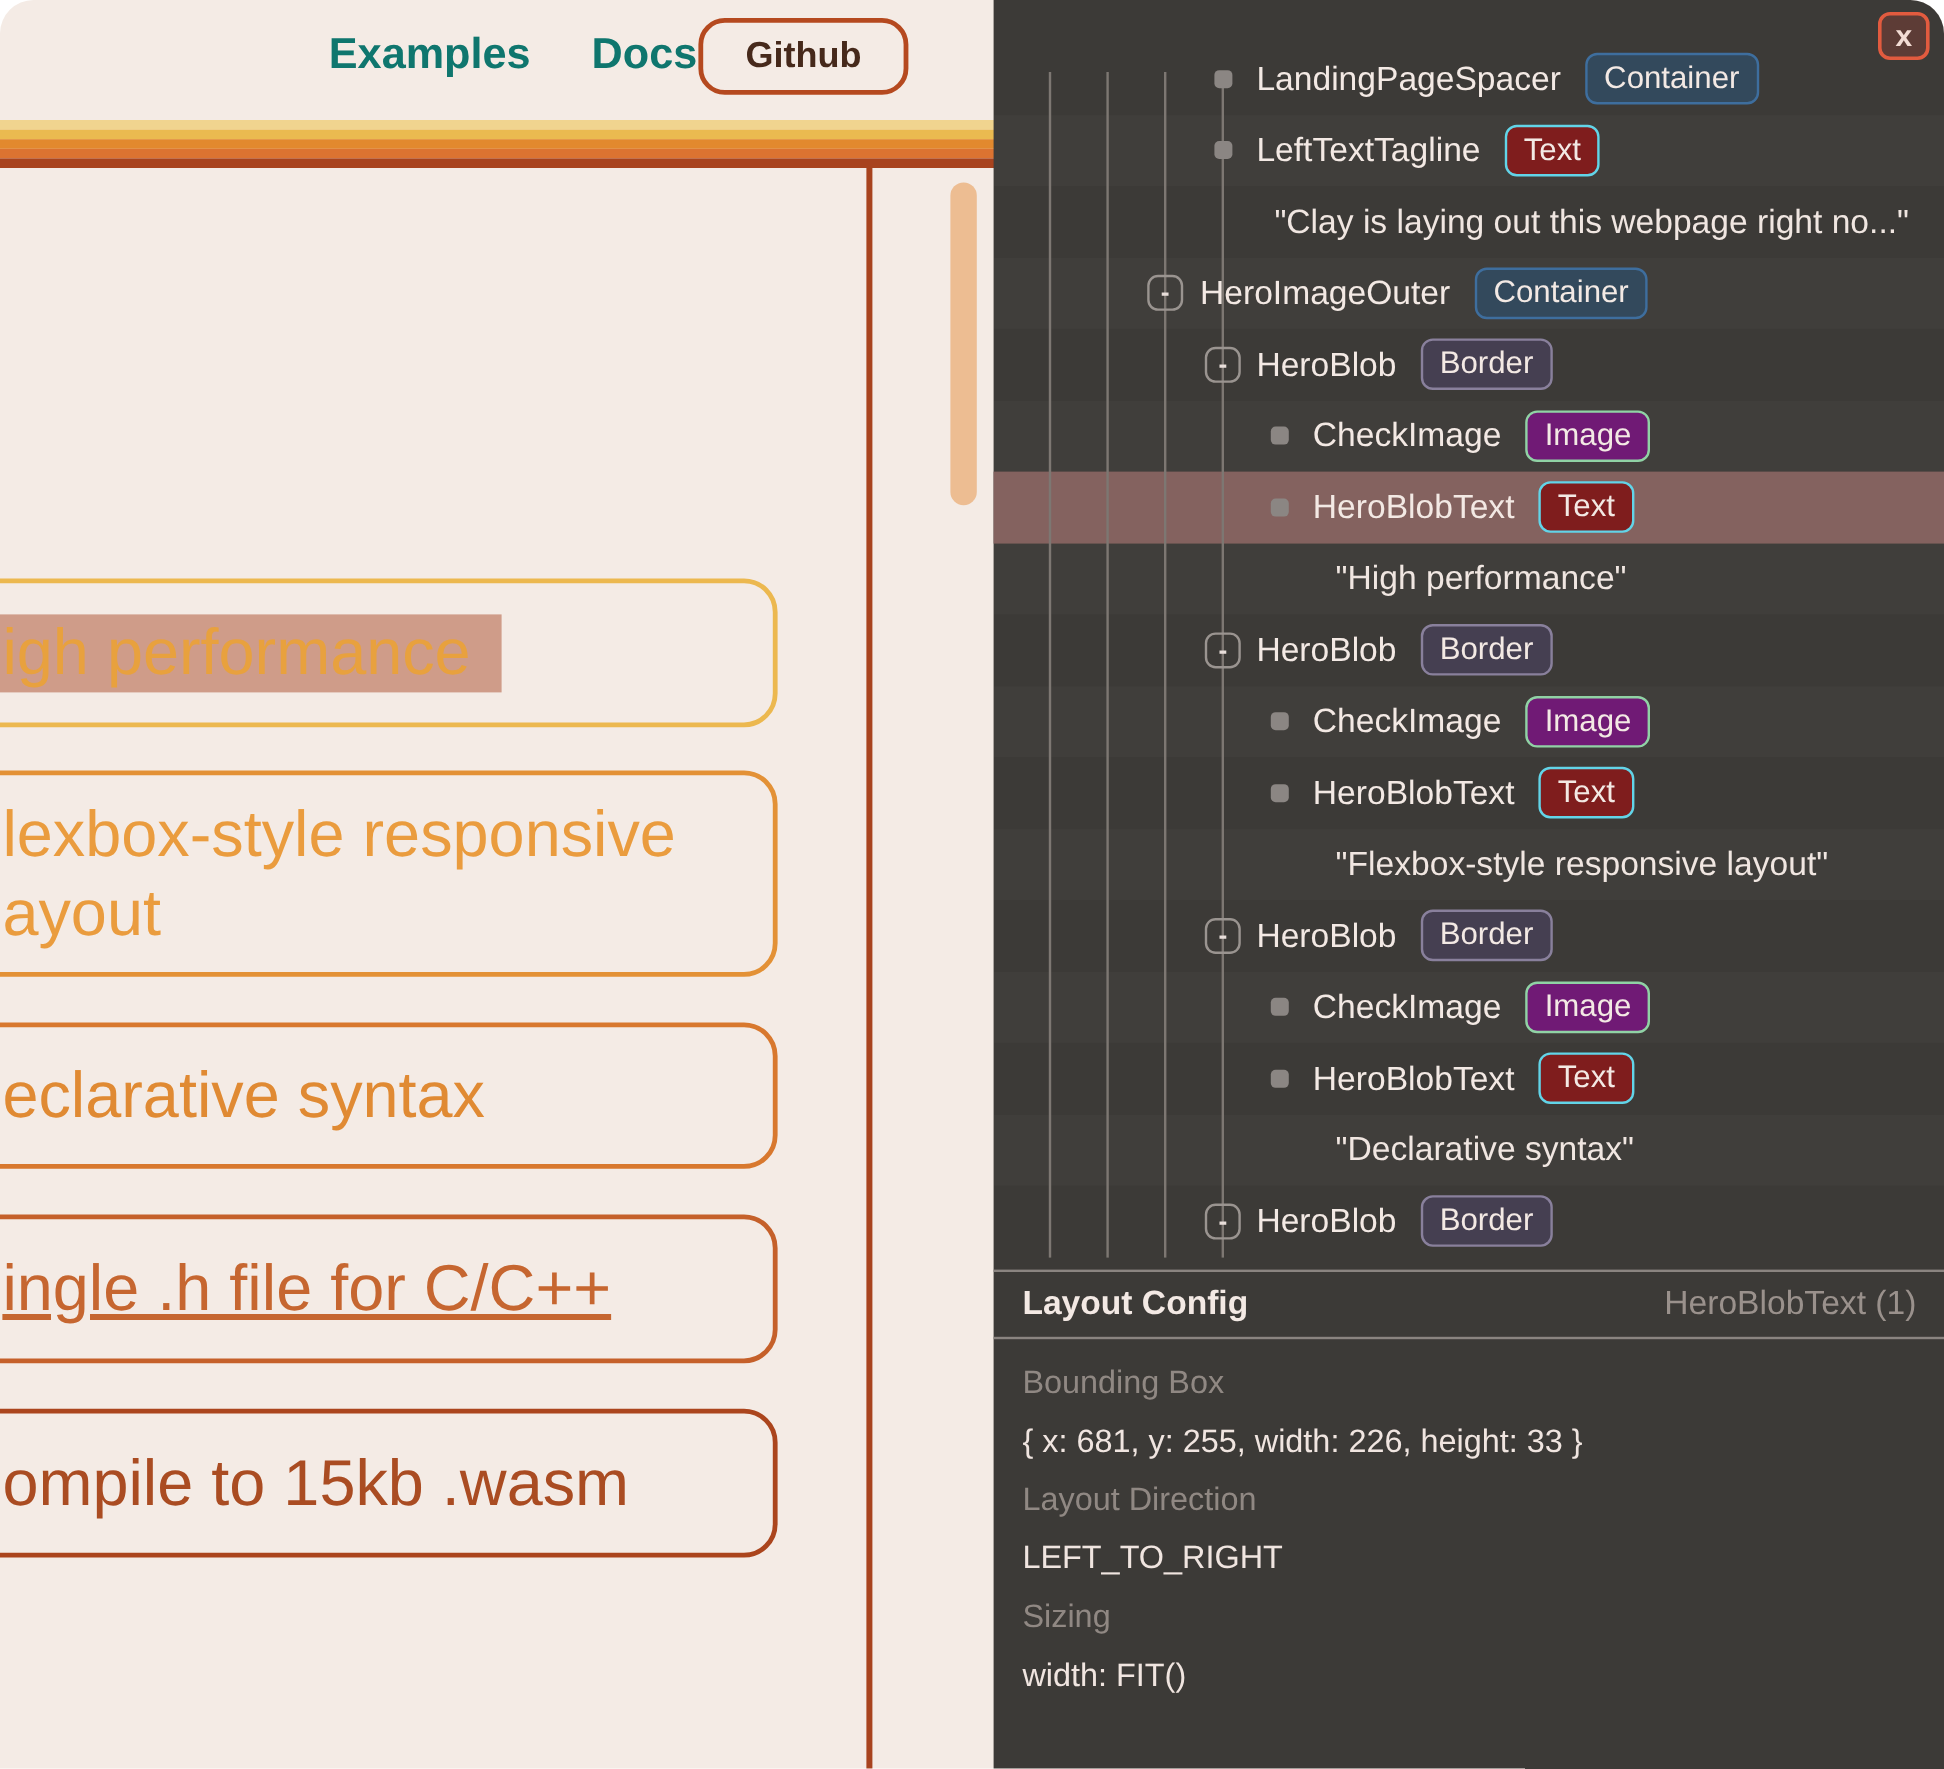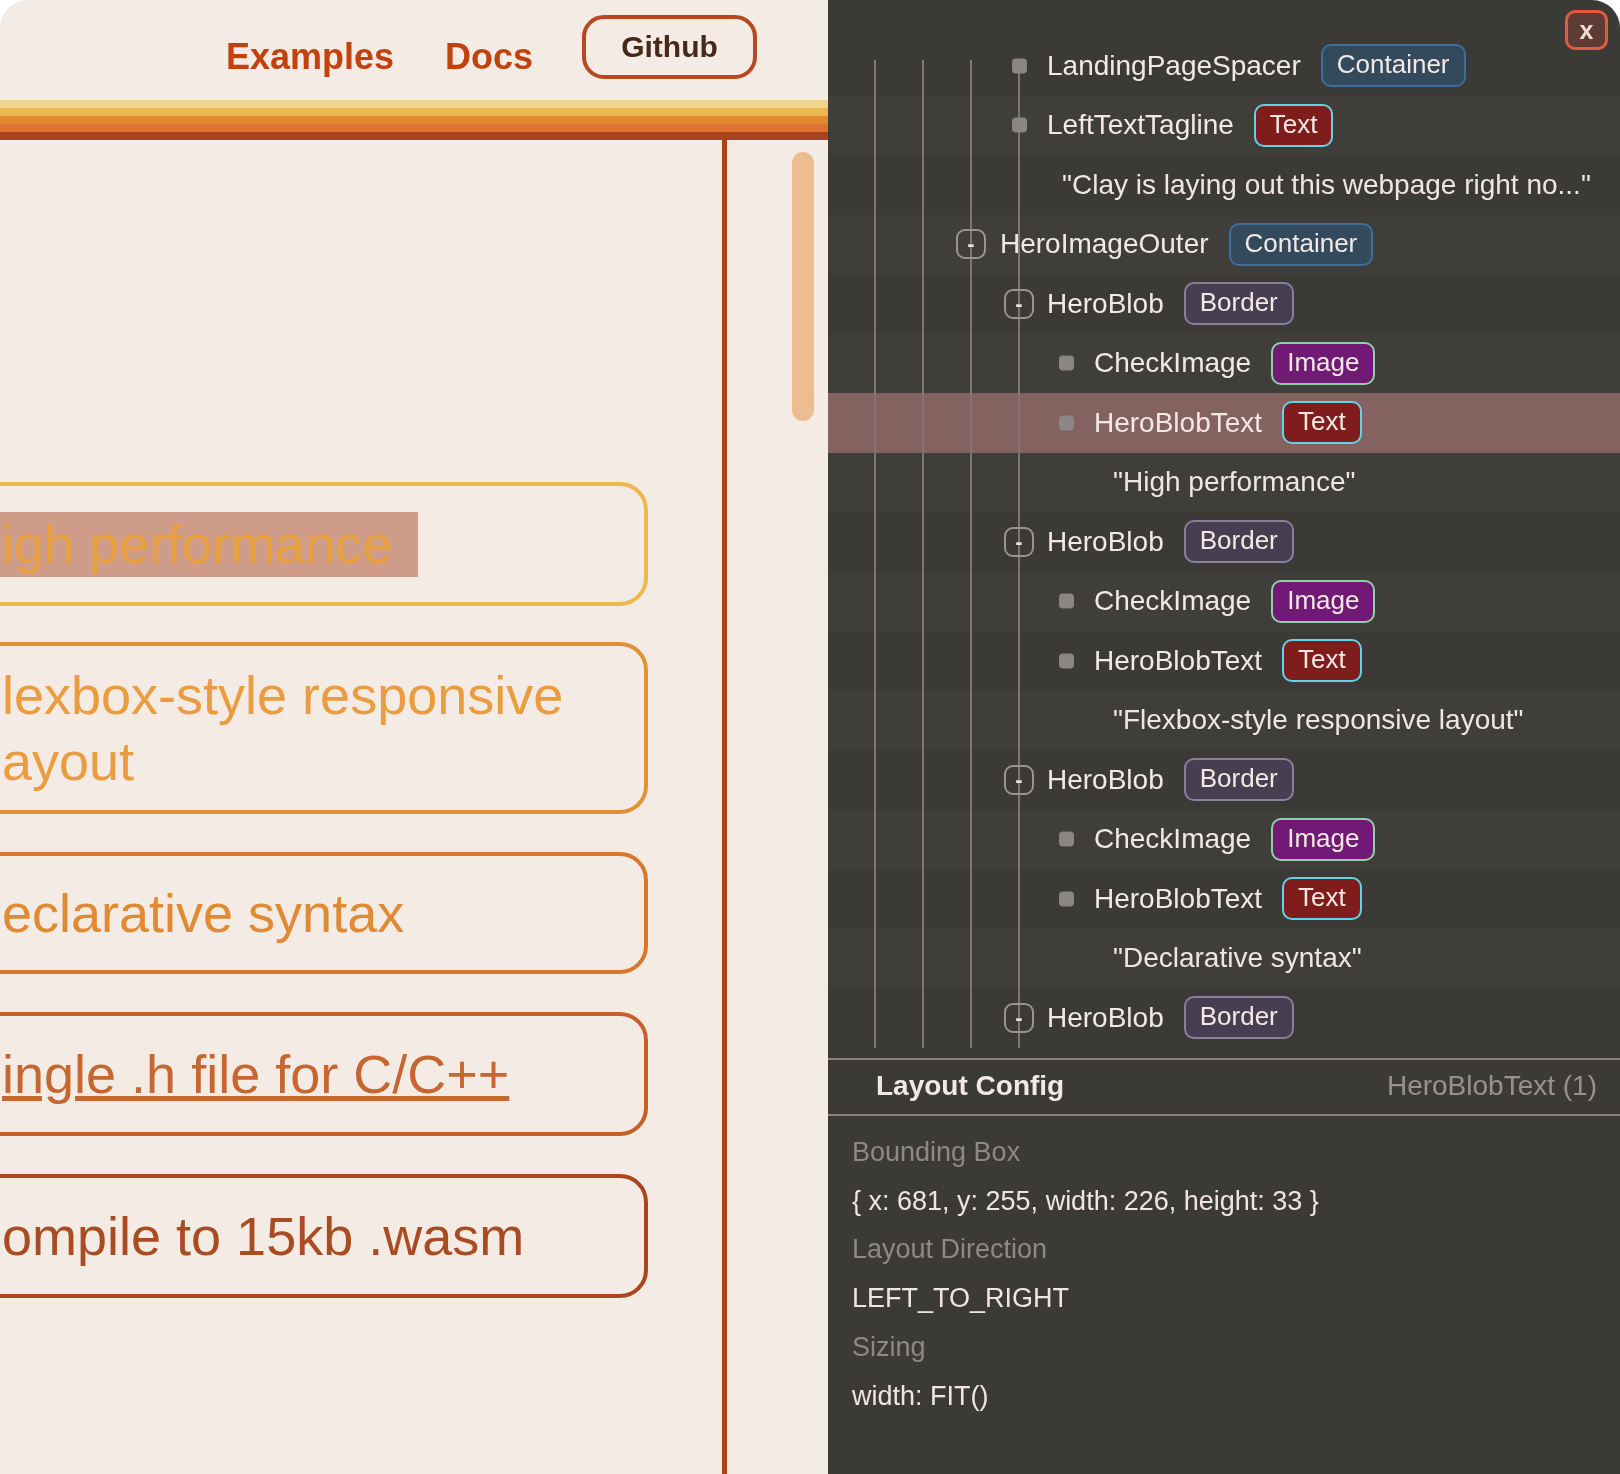--- a/index.html
+++ b/index.html
@@ -6,21 +6,21 @@
   html,body { background:#ffffff; }
   body { font-family:"Liberation Sans","DejaVu Sans",sans-serif; }
   .app {
     position:relative; width:1620px; height:1474px;
     background:#f4ebe5; overflow:hidden;
     border-radius:28px 28px 0 0;
   }
 
   
   .page { position:absolute; inset:0; }
-  .nav-item { position:absolute; top:36px; font-size:36px; font-weight:600; color:#c2410c; cursor:pointer; }
+  .nav-item { position:absolute; top:24px; font-size:36px; font-weight:600; color:#0f766e; cursor:pointer;margin-left:48px; }
   .github-btn {
     position:absolute; left:582px; top:15px; width:175px; height:64px;
     border:4px solid #b5491f; border-radius:22px;
     display:flex; align-items:center; justify-content:center;
     font-size:30px; font-weight:600; color:#46291b; cursor:pointer; background:transparent;
   }
   .stripe { position:absolute; left:0; top:100px; width:100%; height:40px; }
   .stripe div { height:8px; }
   .divider { position:absolute; left:722px; top:140px; width:5px; height:1334px; background:#a8431e; }
   .page-scrollbar { position:absolute; left:792px; top:152px; width:22px; height:269px; border-radius:11px; background:#edbd92; }
@@ -68,21 +68,21 @@
     font-size:26px; font-weight:500; color:#f3e9e4;
     padding:3px 14px 5px; border-radius:10px; border:2px solid;
   }
   .badge.container { background:#33495c; border-color:#3e6e9e; }
   .badge.text      { background:#7f1d1d; border-color:#62d4e8; }
   .badge.image     { background:#701a75; border-color:#90d2a5; }
   .badge.border    { background:#453f51; border-color:#89809c; }
   .quote { position:absolute; top:0; height:100%; display:flex; align-items:center; font-size:28px; color:#f0e6e1; white-space:nowrap; z-index:3; }
 
   .config-sep { position:absolute; left:0; right:0; height:2px; background:#8a8480; }
-  .config-head { position:absolute; left:0; right:0; top:1060px; height:52px; display:flex; align-items:center;padding-left:24px; }
+  .config-head { position:absolute; left:0; right:0; top:1060px; height:52px; display:flex; align-items:center; }
   .config-title { margin-left:24px; font-size:28px; font-weight:600; color:#f3e9e4; }
   .config-selected { position:absolute; right:23px; font-size:28px; color:#9a918c; }
   .config-body { position:absolute; left:24px; right:24px; top:1114px; padding-top:14px; }
   .config-line { height:48.8px; display:flex; align-items:center; font-size:27px; white-space:nowrap; }
   .config-line.lbl { color:#908883; }
   .config-line.val { color:#f0e5e0; }
 </style>
 </head>
 <body>
 

